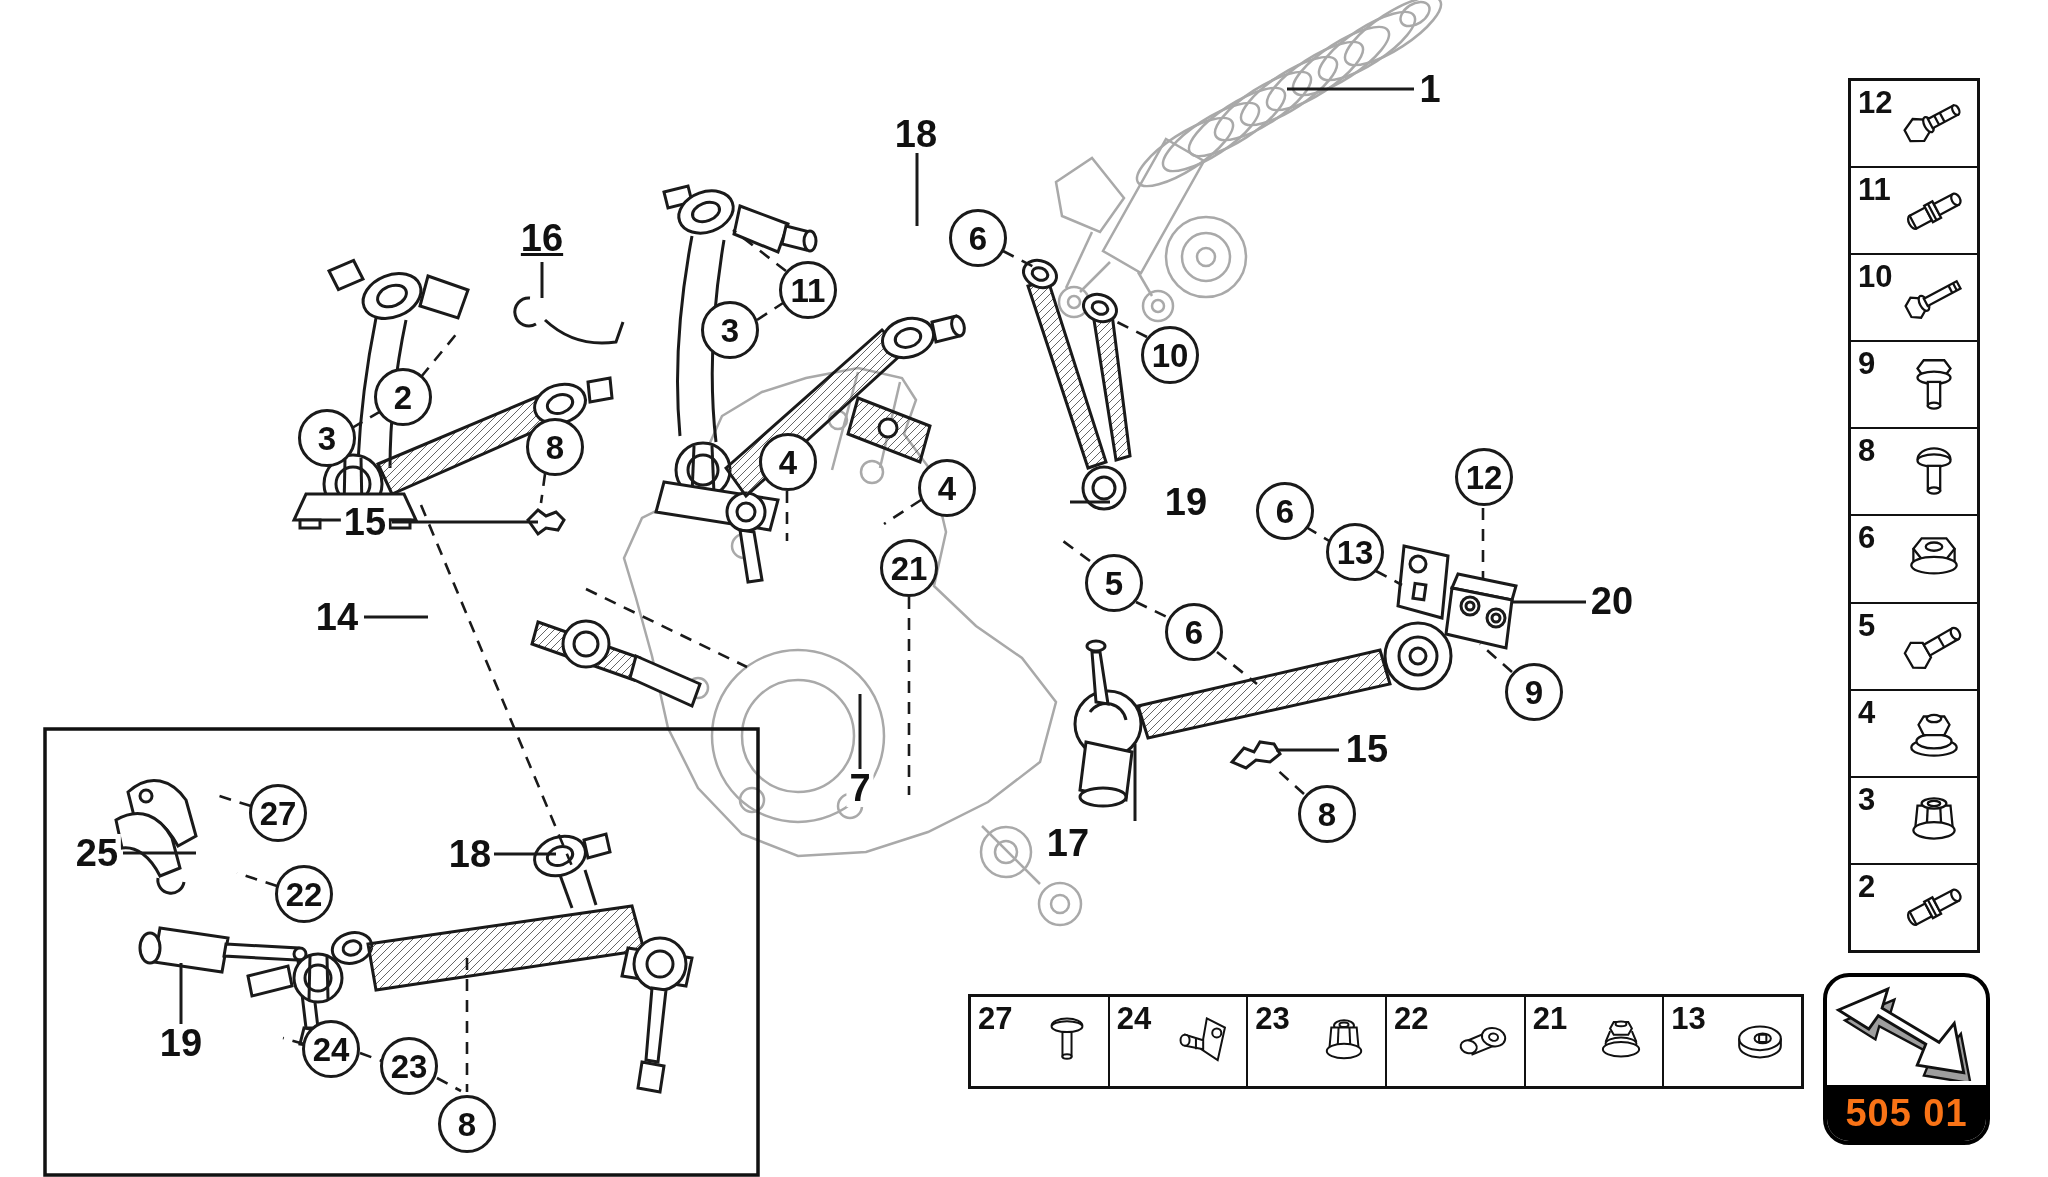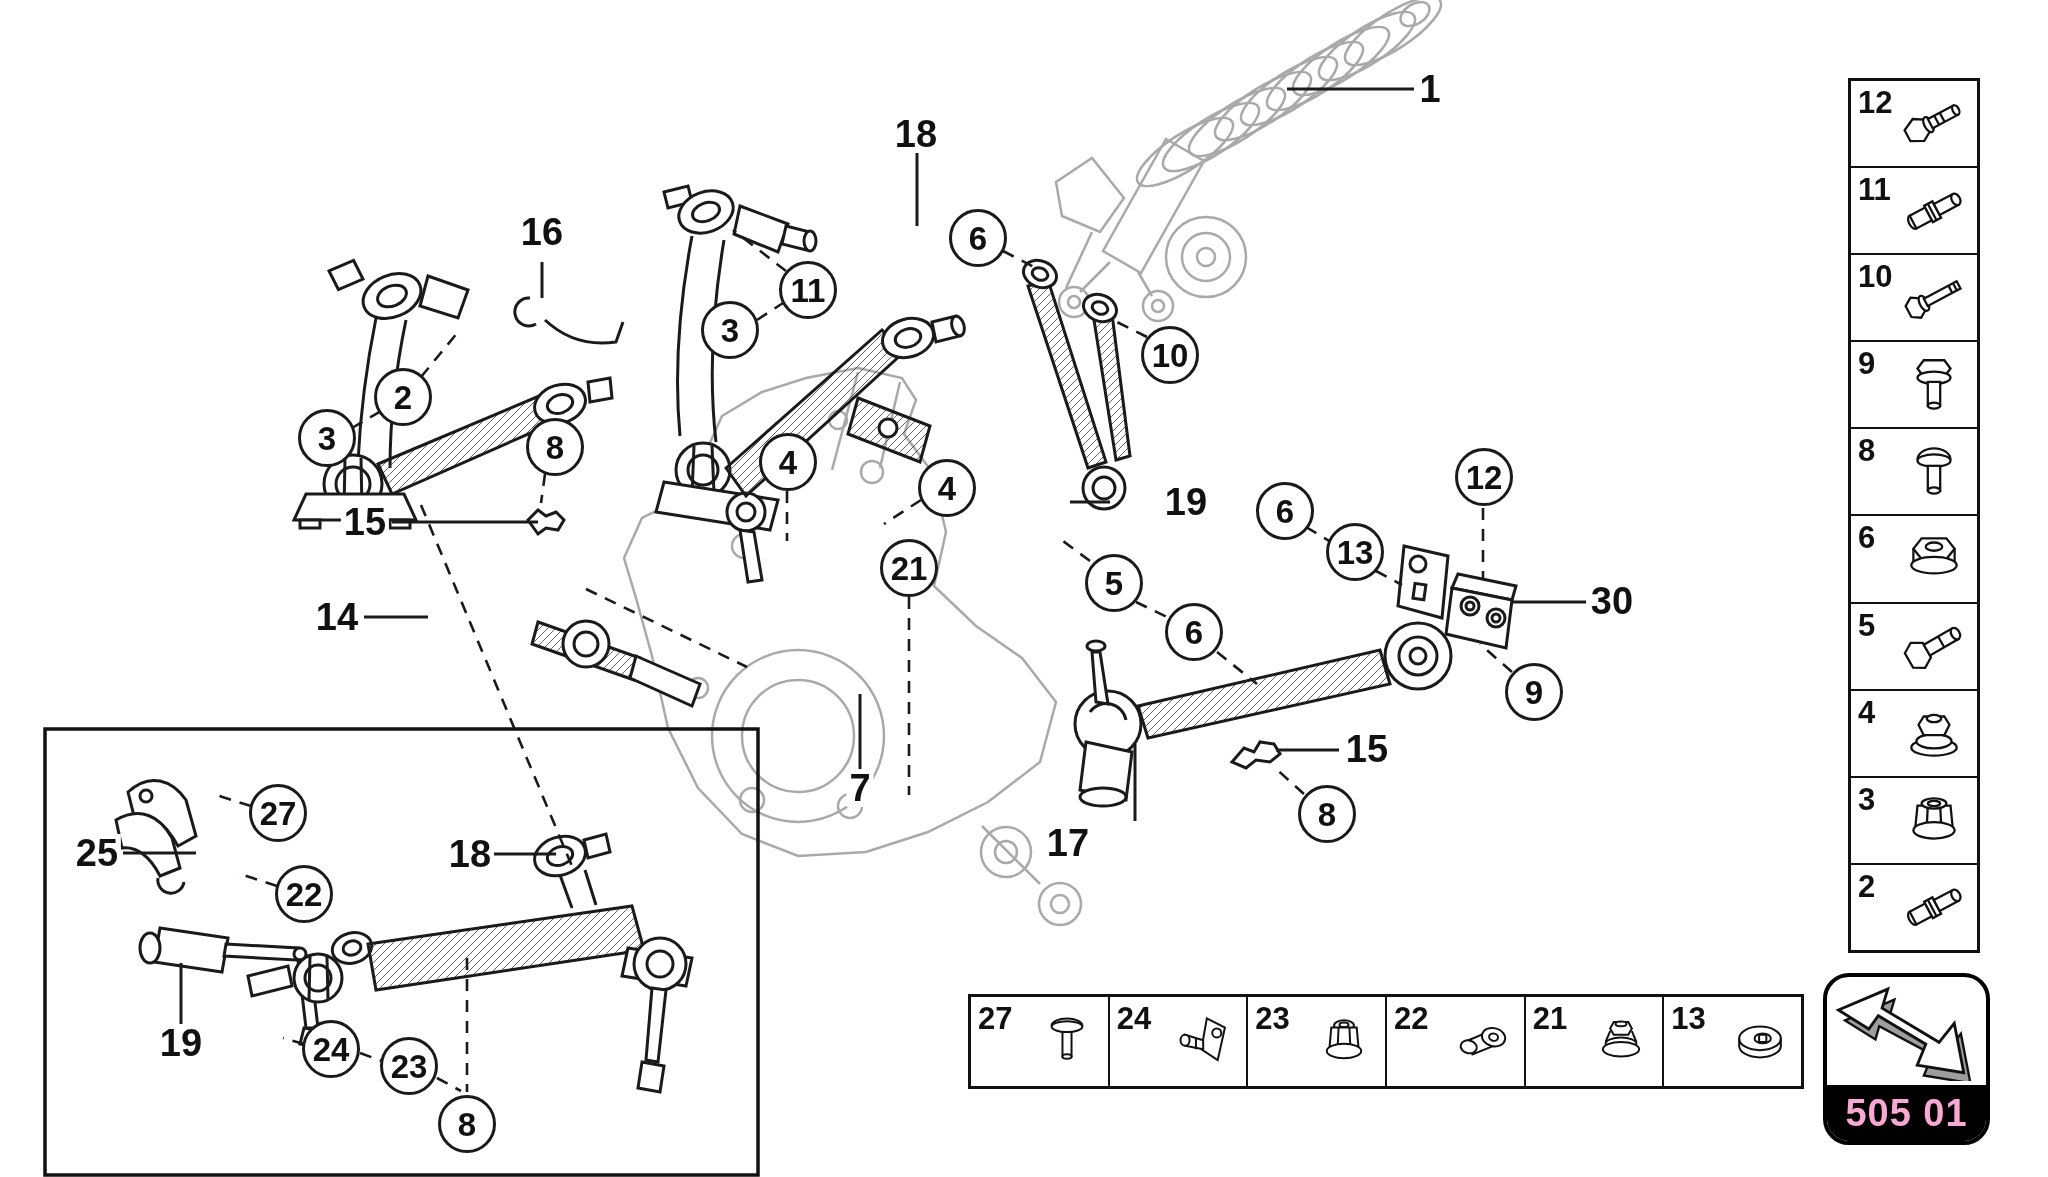--- a/index.html
+++ b/index.html
@@ -25,21 +25,21 @@
          border:3px solid #111;background:#fff;display:flex;z-index:6;}
   .strip-cell{flex:1;position:relative;border-left:2px solid #111;}
   .strip-cell:first-child{border-left:none;}
   .strip-cell .cell-icon{position:absolute;right:12px;top:50%;transform:translateY(-50%);
          width:58px;height:60px;}
   
   .badge{position:absolute;left:1823px;top:973px;width:159px;height:164px;border:4px solid #000;
          border-radius:26px;background:#fff;overflow:hidden;display:flex;flex-direction:column;z-index:6;}
   .badge-art{flex:1;position:relative;}
   .badge-art svg{position:absolute;left:0;top:0;}
-  .badge-band{height:56px;background:#000;color:#f9a8d4;display:flex;align-items:center;
+  .badge-band{height:56px;background:#000;color:#f97316;display:flex;align-items:center;
          justify-content:center;font-size:38px;font-weight:bold;letter-spacing:1px;margin-top:14px;}
   .hidden-defs{position:absolute;width:0;height:0;overflow:hidden;}
 </style>
 </head>
 <body>
 
 <div class="stage">
 
   <svg class="artsvg" width="2048" height="1177" viewBox="0 0 2048 1177">
     <defs>
@@ -287,29 +287,29 @@
       <div class="callout" style="left: 1326px; top: 523px; width: 52px; height: 52px;">13</div>
       <div class="callout" style="left: 1455px; top: 448px; width: 52px; height: 52px;">12</div>
       <div class="callout" style="left: 1505px; top: 663px; width: 52px; height: 52px;">9</div>
       <div class="callout" style="left: 1298px; top: 785px; width: 52px; height: 52px;">8</div>
       <div class="callout" style="left: 249px; top: 784px; width: 52px; height: 52px;">27</div>
       <div class="callout" style="left: 275px; top: 865px; width: 52px; height: 52px;">22</div>
       <div class="callout" style="left: 302px; top: 1020px; width: 52px; height: 52px;">24</div>
       <div class="callout" style="left: 380px; top: 1037px; width: 52px; height: 52px;">23</div>
       <div class="callout" style="left: 438px; top: 1095px; width: 52px; height: 52px;">8</div>
       <div class="plain-label" style="left: 1430px; top: 89px;">1</div>
-      <div class="plain-label" style="left: 542px; top: 232px;">16</div>
+      <div class="plain-label" style="left: 542px; top: 238px; text-decoration: underline;">16</div>
       <div class="plain-label" style="left: 916px; top: 134px;">18</div>
       <div class="plain-label" style="left: 365px; top: 522px;">15</div>
       <div class="plain-label" style="left: 337px; top: 617px; text-align: center;">14</div>
       <div class="plain-label" style="left: 1139px; top: 502px; margin-left: 47px;">19</div>
       <div class="plain-label" style="left: 860px; top: 788px;">7</div>
       <div class="plain-label" style="left: 1068px; top: 843px;">17</div>
       <div class="plain-label" style="left: 1367px; top: 749px;">15</div>
-      <div class="plain-label" style="left: 1612px; top: 601px;">30</div>
+      <div class="plain-label" style="left: 1612px; top: 601px;">20</div>
       <div class="plain-label" style="left: 97px; top: 853px;">25</div>
       <div class="plain-label" style="left: 181px; top: 1043px;">19</div>
       <div class="plain-label" style="left: 470px; top: 854px;">18</div>
     </div>
 
   <div class="sidebar" id="sidebar-cells">
       <div class="side-cell">
         <span class="cell-num">12</span>
         <svg class="cell-icon" viewBox="0 0 64 64">
           <use href="#sym-hex-bolt"></use>

